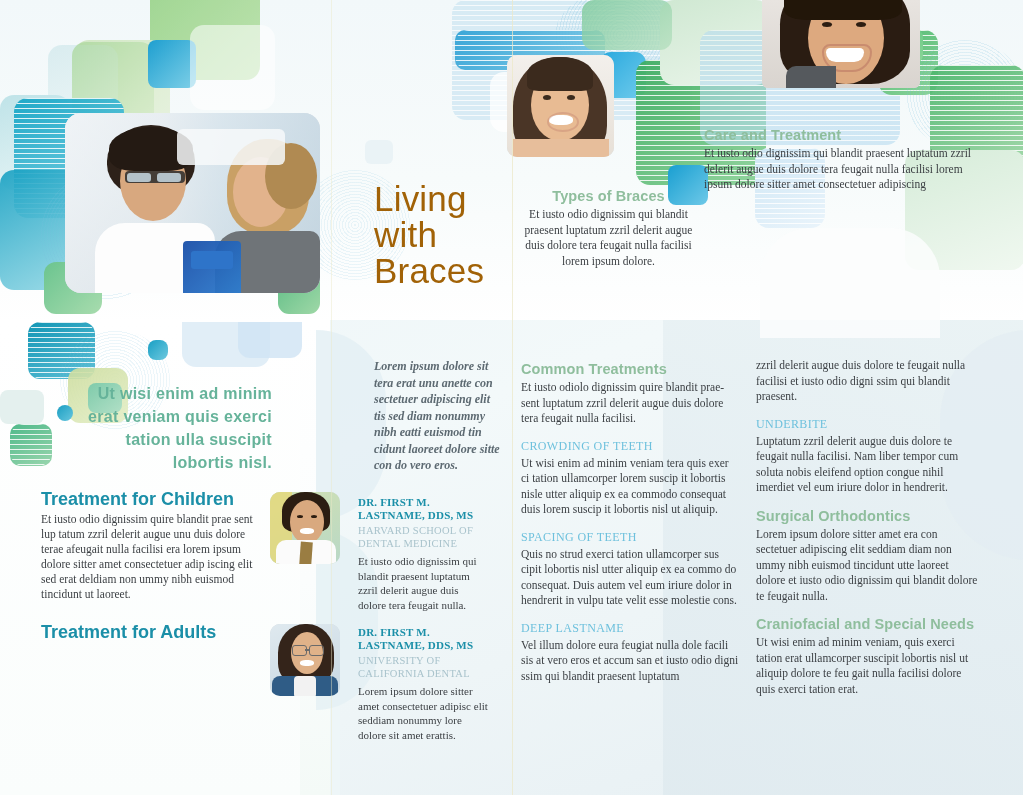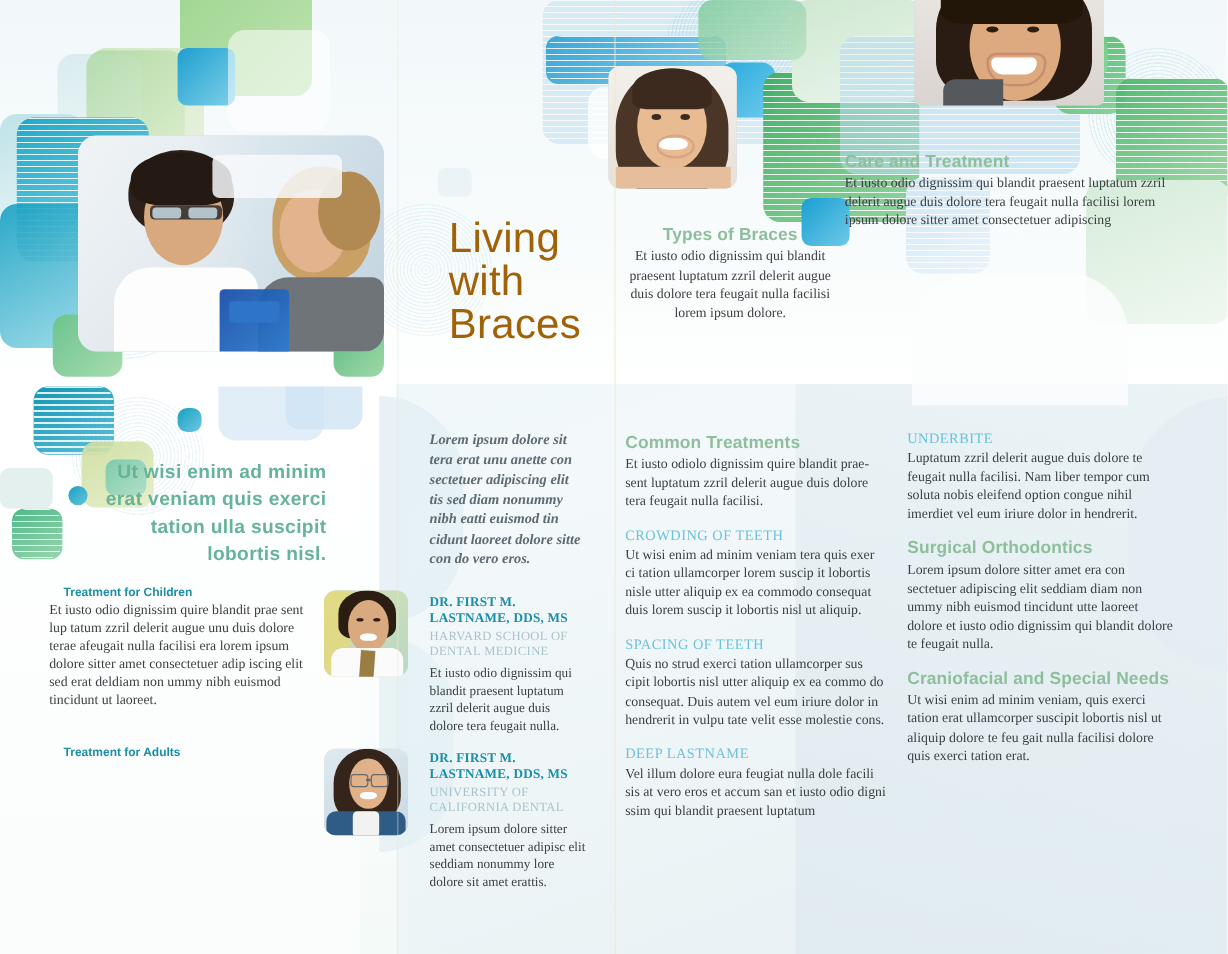--- a/index.html
+++ b/index.html
@@ -44,22 +44,22 @@
   
   .skin{position:absolute;border-radius:50%;}
   .hair{position:absolute;border-radius:50% 50% 45% 45%;}
   .teeth{position:absolute;background:#fff;border-radius:40%;}
 
   
   .title{position:absolute;color:#a16207;font-family:"Liberation Sans",sans-serif;
     font-size:35px;line-height:36px;font-weight:400;letter-spacing:.2px;}
   h3.hg{margin:0 0 3px 0;color:#8fbe9d;font-family:"Liberation Sans",sans-serif;
     font-size:14.5px;font-weight:700;letter-spacing:.1px;}
-  h3.hb{margin:0 0 2px 12px;color:#1b8fa8;font-family:"Liberation Sans",sans-serif;
-    font-size:10px;font-weight:700;}
+  h3.hb{margin:0 0 2px 0;color:#1b8fa8;font-family:"Liberation Sans",sans-serif;
+    font-size:18px;font-weight:700;}
   .sub{color:#6ec1dd;font-family:"Liberation Serif",serif;font-size:12px;
     letter-spacing:.4px;margin:0 0 2px 0;}
   p.body{margin:0 0 12px 0;color:#3b3f43;font-size:11.5px;line-height:15.5px;}
   p.body.tight{line-height:15px;}
   .pull{position:absolute;color:#66b39a;font-family:"Liberation Sans",sans-serif;
     font-size:16px;line-height:23px;font-weight:700;text-align:right;letter-spacing:.3px;}
   .quote{position:absolute;color:#5d6a72;font-style:italic;font-weight:700;
     font-size:12px;line-height:16.5px;font-family:"Liberation Serif",serif;}
   .doc-name{color:#1b8fa8;font-size:11px;font-weight:700;letter-spacing:.2px;line-height:13px;}
   .doc-school{color:#a9c3cc;font-size:10.5px;letter-spacing:.3px;line-height:12.5px;margin-top:3px;}
@@ -232,21 +232,21 @@
 
   <div class="col" style="left:41px;top:489px;width:222px;">
     <h3 class="hb">Treatment for Children</h3>
     <p class="body tight">Et iusto odio dignissim quire blandit prae sent lup tatum zzril delerit augue unu duis dolore terae afeugait nulla facilisi era lorem ipsum dolore sitter amet consectetuer adip iscing elit sed erat deldiam non ummy nibh euismod tincidunt ut laoreet.</p>
   </div>
 
   <div class="col" style="left:41px;top:622px;width:222px;">
     <h3 class="hb">Treatment for Adults</h3>
   </div>
 
-  <div class="quote" style="left:358px;top:358px;width:130px;">Lorem ipsum dolore sit tera erat unu anette con sectetuer adipiscing elit tis sed diam nonummy nibh eatti euismod tin cidunt laoreet dolore sitte con do vero eros.</div>
+  <div class="quote" style="left:374px;top:358px;width:130px;">Lorem ipsum dolore sit tera erat unu anette con sectetuer adipiscing elit tis sed diam nonummy nibh eatti euismod tin cidunt laoreet dolore sitte con do vero eros.</div>
 
   <div class="col" style="left:358px;top:496px;width:130px;">
     <div class="doc-name">DR. FIRST M. LASTNAME, DDS, MS</div>
     <div class="doc-school">HARVARD SCHOOL OF DENTAL MEDICINE</div>
     <div class="doc-bio">Et iusto odio dignissim qui blandit praesent luptatum zzril delerit augue duis dolore tera feugait nulla.</div>
   </div>
 
   <div class="col" style="left:358px;top:626px;width:130px;">
     <div class="doc-name">DR. FIRST M. LASTNAME, DDS, MS</div>
     <div class="doc-school">UNIVERSITY OF CALIFORNIA DENTAL</div>
@@ -261,20 +261,21 @@
     <p class="body">Ut wisi enim ad minim veniam tera quis exer ci tation ullamcorper lorem suscip it lobortis nisle utter aliquip ex ea commodo consequat duis lorem suscip it lobortis nisl ut aliquip.</p>
 
     <div class="sub">SPACING OF TEETH</div>
     <p class="body">Quis no strud exerci tation ullamcorper sus cipit lobortis nisl utter aliquip ex ea commo do consequat. Duis autem vel eum iriure dolor in hendrerit in vulpu tate velit esse molestie cons.</p>
 
     <div class="sub">DEEP LASTNAME</div>
     <p class="body">Vel illum dolore eura feugiat nulla dole facili sis at vero eros et accum san et iusto odio digni ssim qui blandit praesent luptatum</p>
   </div>
 
   <div class="col" style="left:756px;top:358px;width:222px;">
+    <p class="body">zzril delerit augue duis dolore te feugait nulla facilisi et iusto odio digni ssim qui blandit praesent.</p>
 
     <div class="sub">UNDERBITE</div>
     <p class="body">Luptatum zzril delerit augue duis dolore te feugait nulla facilisi. Nam liber tempor cum soluta nobis eleifend option congue nihil imerdiet vel eum iriure dolor in hendrerit.</p>
 
     <h3 class="hg">Surgical Orthodontics</h3>
     <p class="body">Lorem ipsum dolore sitter amet era con sectetuer adipiscing elit seddiam diam non ummy nibh euismod tincidunt utte laoreet dolore et iusto odio dignissim qui blandit dolore te feugait nulla.</p>
 
     <h3 class="hg">Craniofacial and Special Needs</h3>
     <p class="body">Ut wisi enim ad minim veniam, quis exerci tation erat ullamcorper suscipit lobortis nisl ut aliquip dolore te feu gait nulla facilisi dolore quis exerci tation erat.</p>
   </div>

